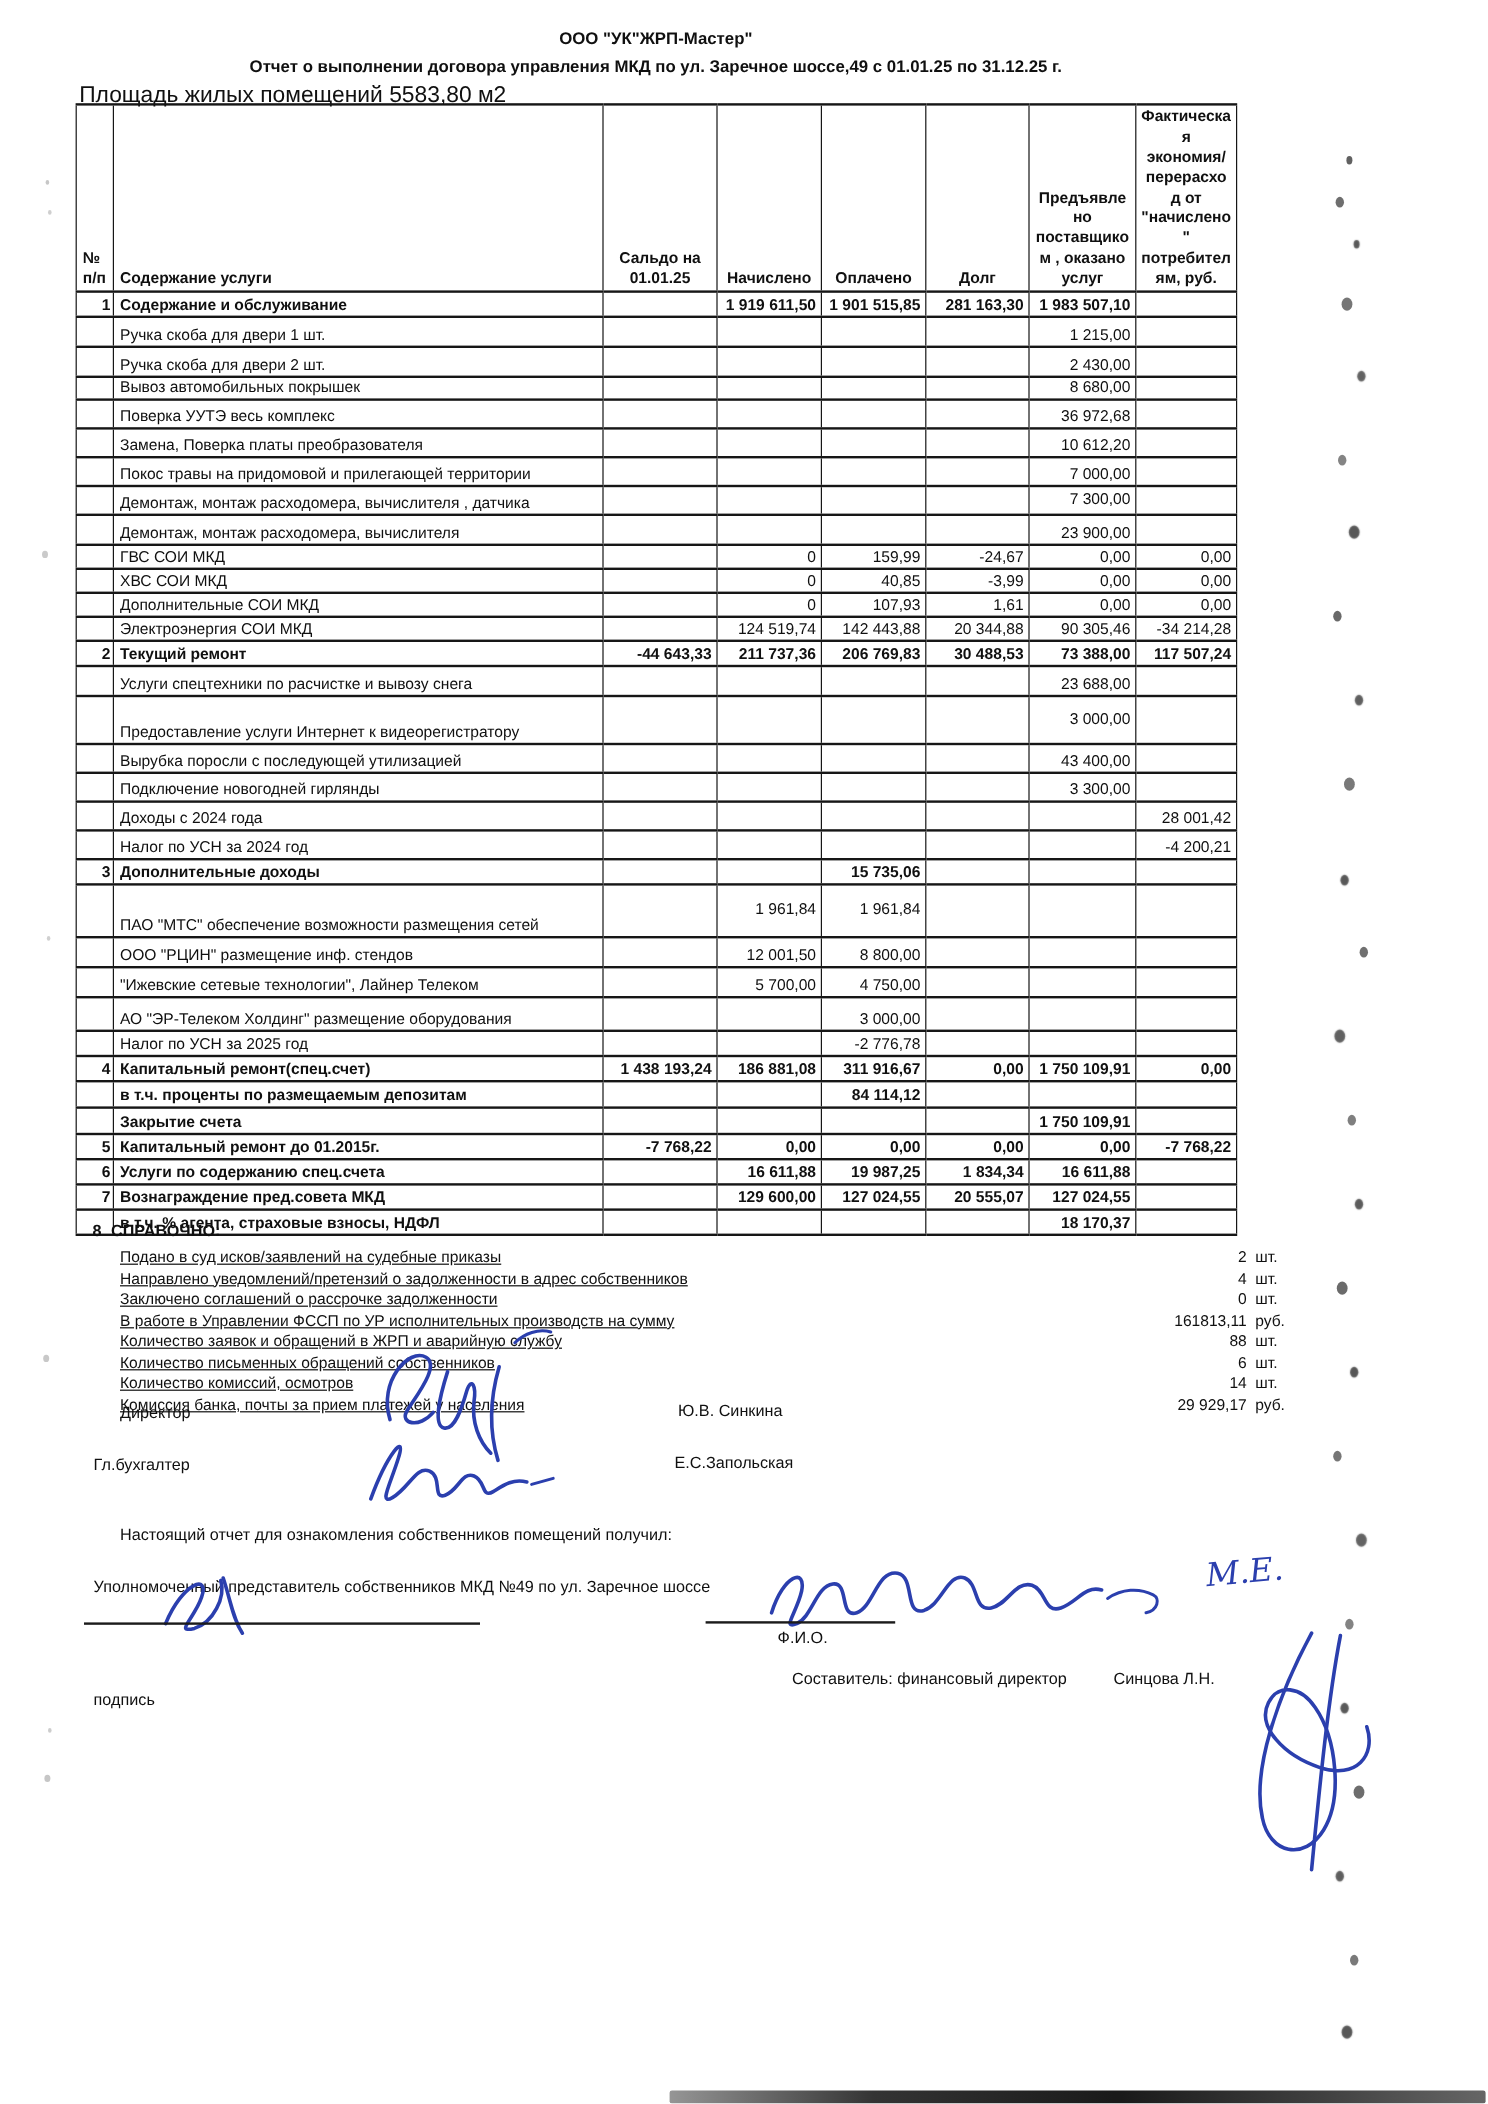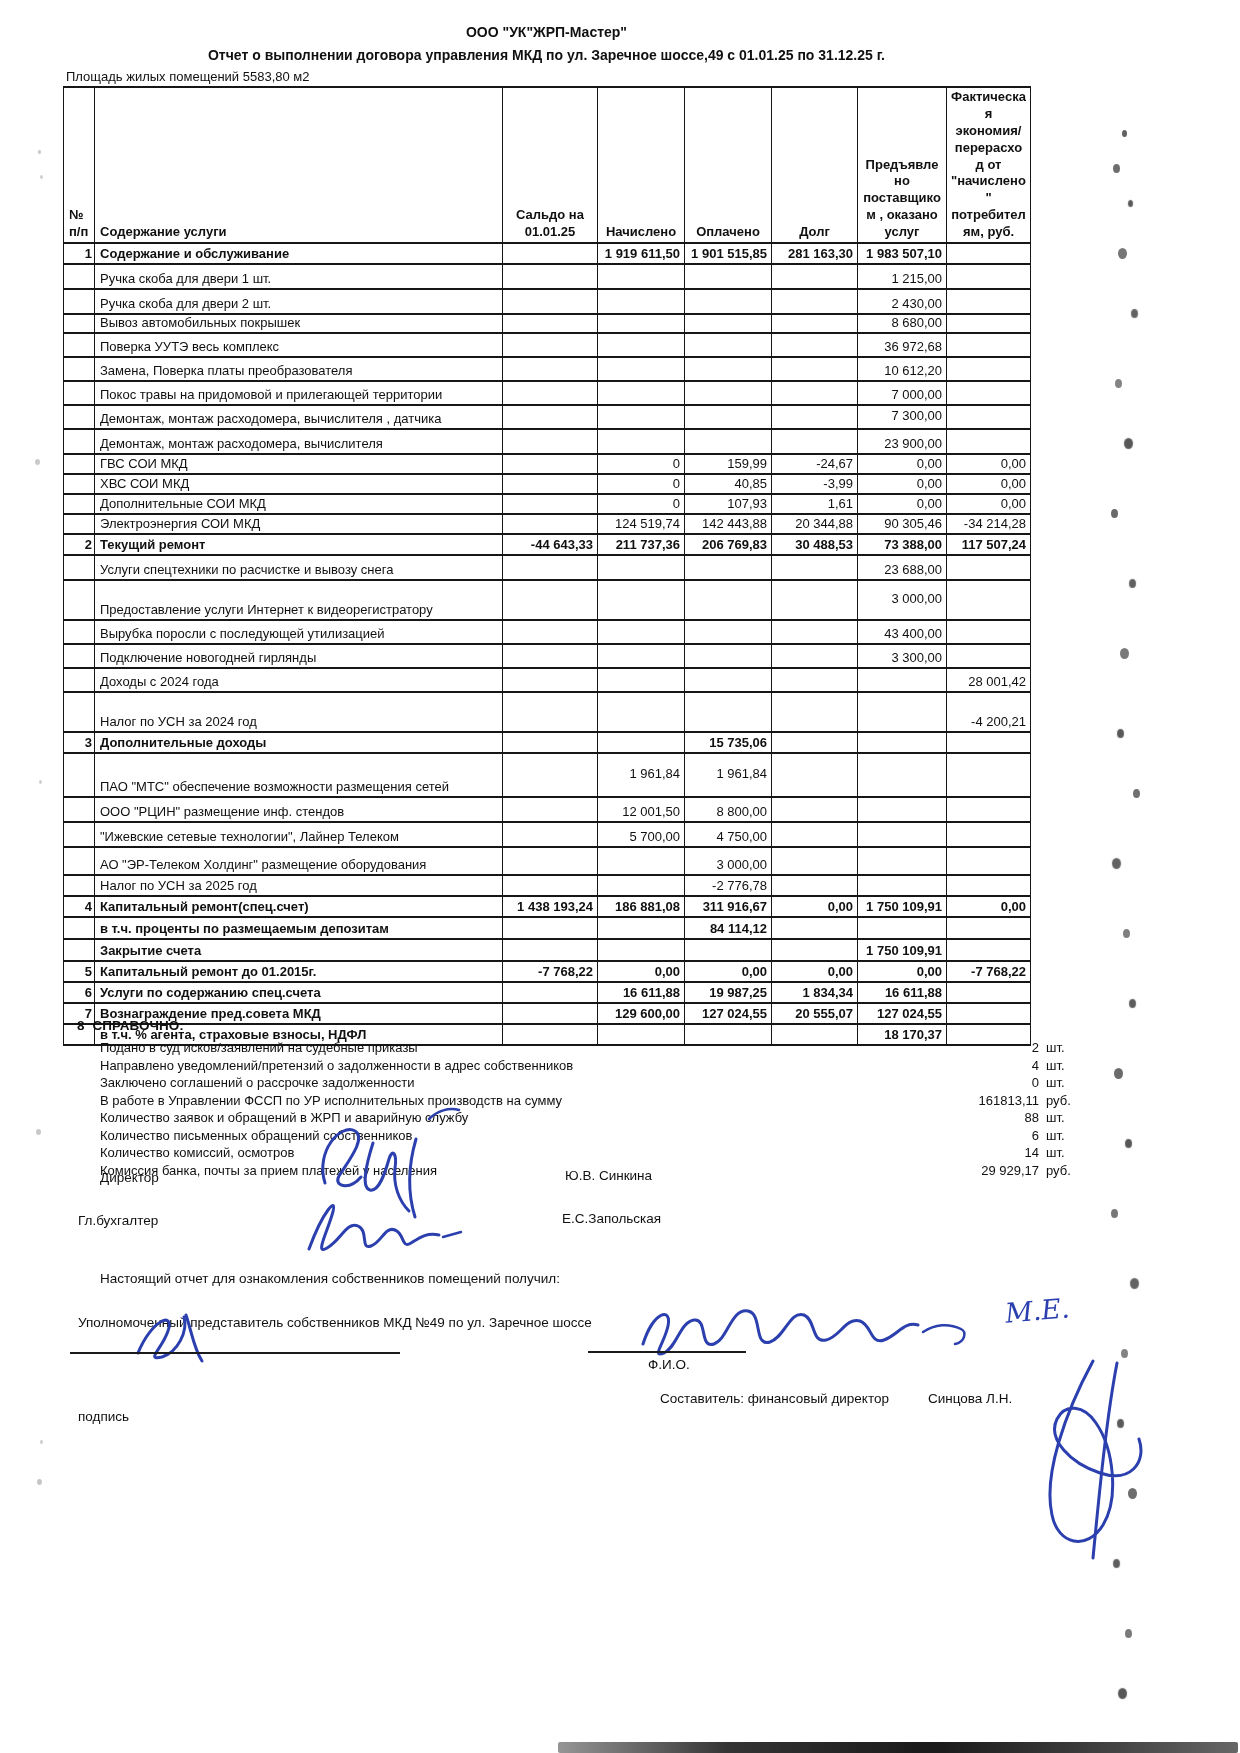--- a/index.html
+++ b/index.html
@@ -11,21 +11,21 @@
     font-family:"Liberation Sans", sans-serif;
     color:#101010;
     overflow:hidden;
   }
   .abs { position:absolute; }
 
   
   .doc-head { left:63px; width:967px; text-align:center; font-weight:bold; font-size:14px; white-space:nowrap; }
   #org-line   { top:24px; }
   #title-line { top:47px; }
-  #area-line  { top:69px; left:66px; font-size:13px; font-weight:normal; }
+  #area-line  { top:69px; left:66px; font-size:19px; font-weight:normal; }
 
   
   table#svc {
     position:absolute; left:63px; top:86px; width:967px;
     border-collapse:collapse; table-layout:fixed;
     font-size:13px;
   }
   #svc th, #svc td {
     border:1px solid #161616;
     border-top-width:2px; border-bottom-width:2px;
@@ -43,21 +43,21 @@
   #svc td.label { text-align:left; padding-left:5px; }
   #svc td.val   { text-align:right; padding-right:4px; }
   #svc tr.bold td { font-weight:bold; }
   #svc tr.tall td.val { vertical-align:middle; }
 
   
   #reference { left:63px; top:1018px; width:1012px; font-size:13px; }
   #reference .ref-head { display:flex; gap:8px; font-weight:bold; font-size:13.5px; margin-bottom:6px; }
   #reference .ref-head .ref-num { padding-left:14px; }
   .ref-item { display:flex; align-items:baseline; line-height:17.5px; padding-left:37px; }
-  .ref-label { flex:1; }
+  .ref-label { flex:1;text-decoration:underline; }
   .ref-value { min-width:110px; text-align:right; }
   .ref-unit  { width:36px; padding-left:7px; }
 
   
   .ftr { font-size:13.5px; white-space:nowrap; }
   svg.sig { overflow:visible; }
   svg.sig path { fill:none; stroke:#2b3fae; stroke-linecap:round; stroke-linejoin:round; }
   .sig-line { border-top:2px solid #1b1b1b; height:0; }
   #rep-initials {
     font-family:"DejaVu Serif", serif; font-style:italic;
@@ -306,21 +306,21 @@
       <tr style="height: 24px;">
         <td class="num"></td>
         <td class="label">Доходы с 2024 года</td>
         <td class="val"></td>
         <td class="val"></td>
         <td class="val"></td>
         <td class="val"></td>
         <td class="val"></td>
         <td class="val">28 001,42</td>
       </tr>
-      <tr style="height: 40px;">
+      <tr style="height: 24px;">
         <td class="num"></td>
         <td class="label">Налог по УСН за 2024 год</td>
         <td class="val"></td>
         <td class="val"></td>
         <td class="val"></td>
         <td class="val"></td>
         <td class="val"></td>
         <td class="val">-4 200,21</td>
       </tr>
       <tr class="bold" style="height: 21px;">

